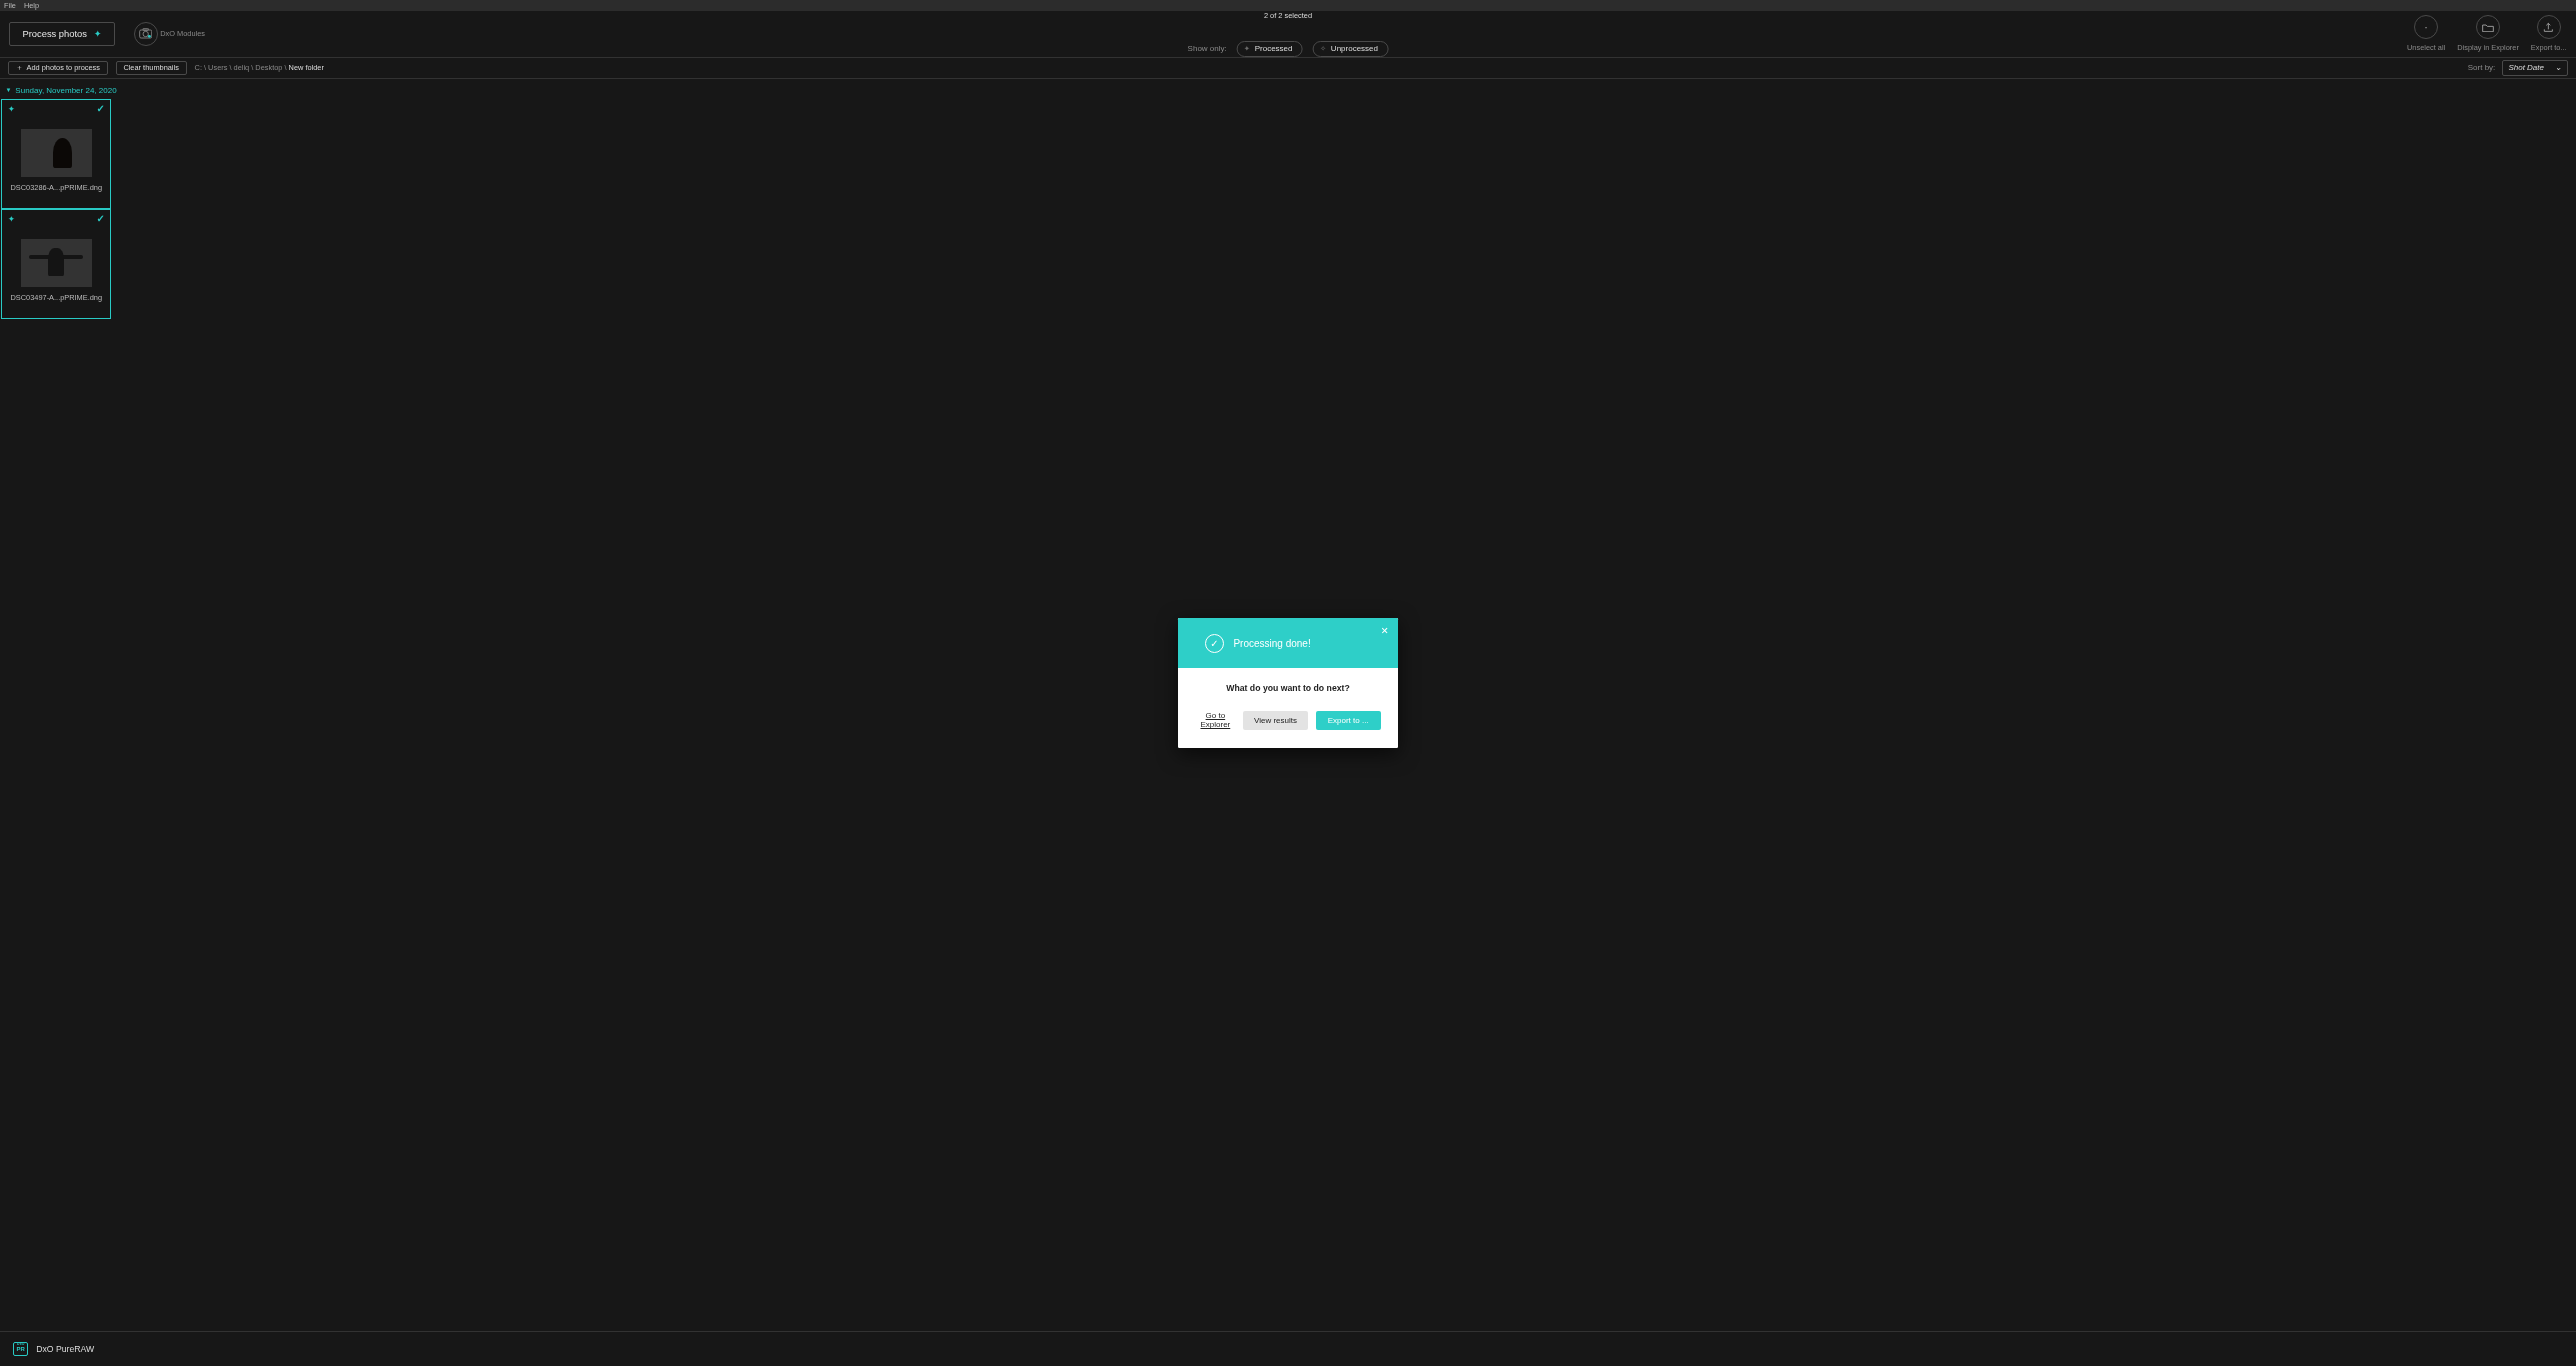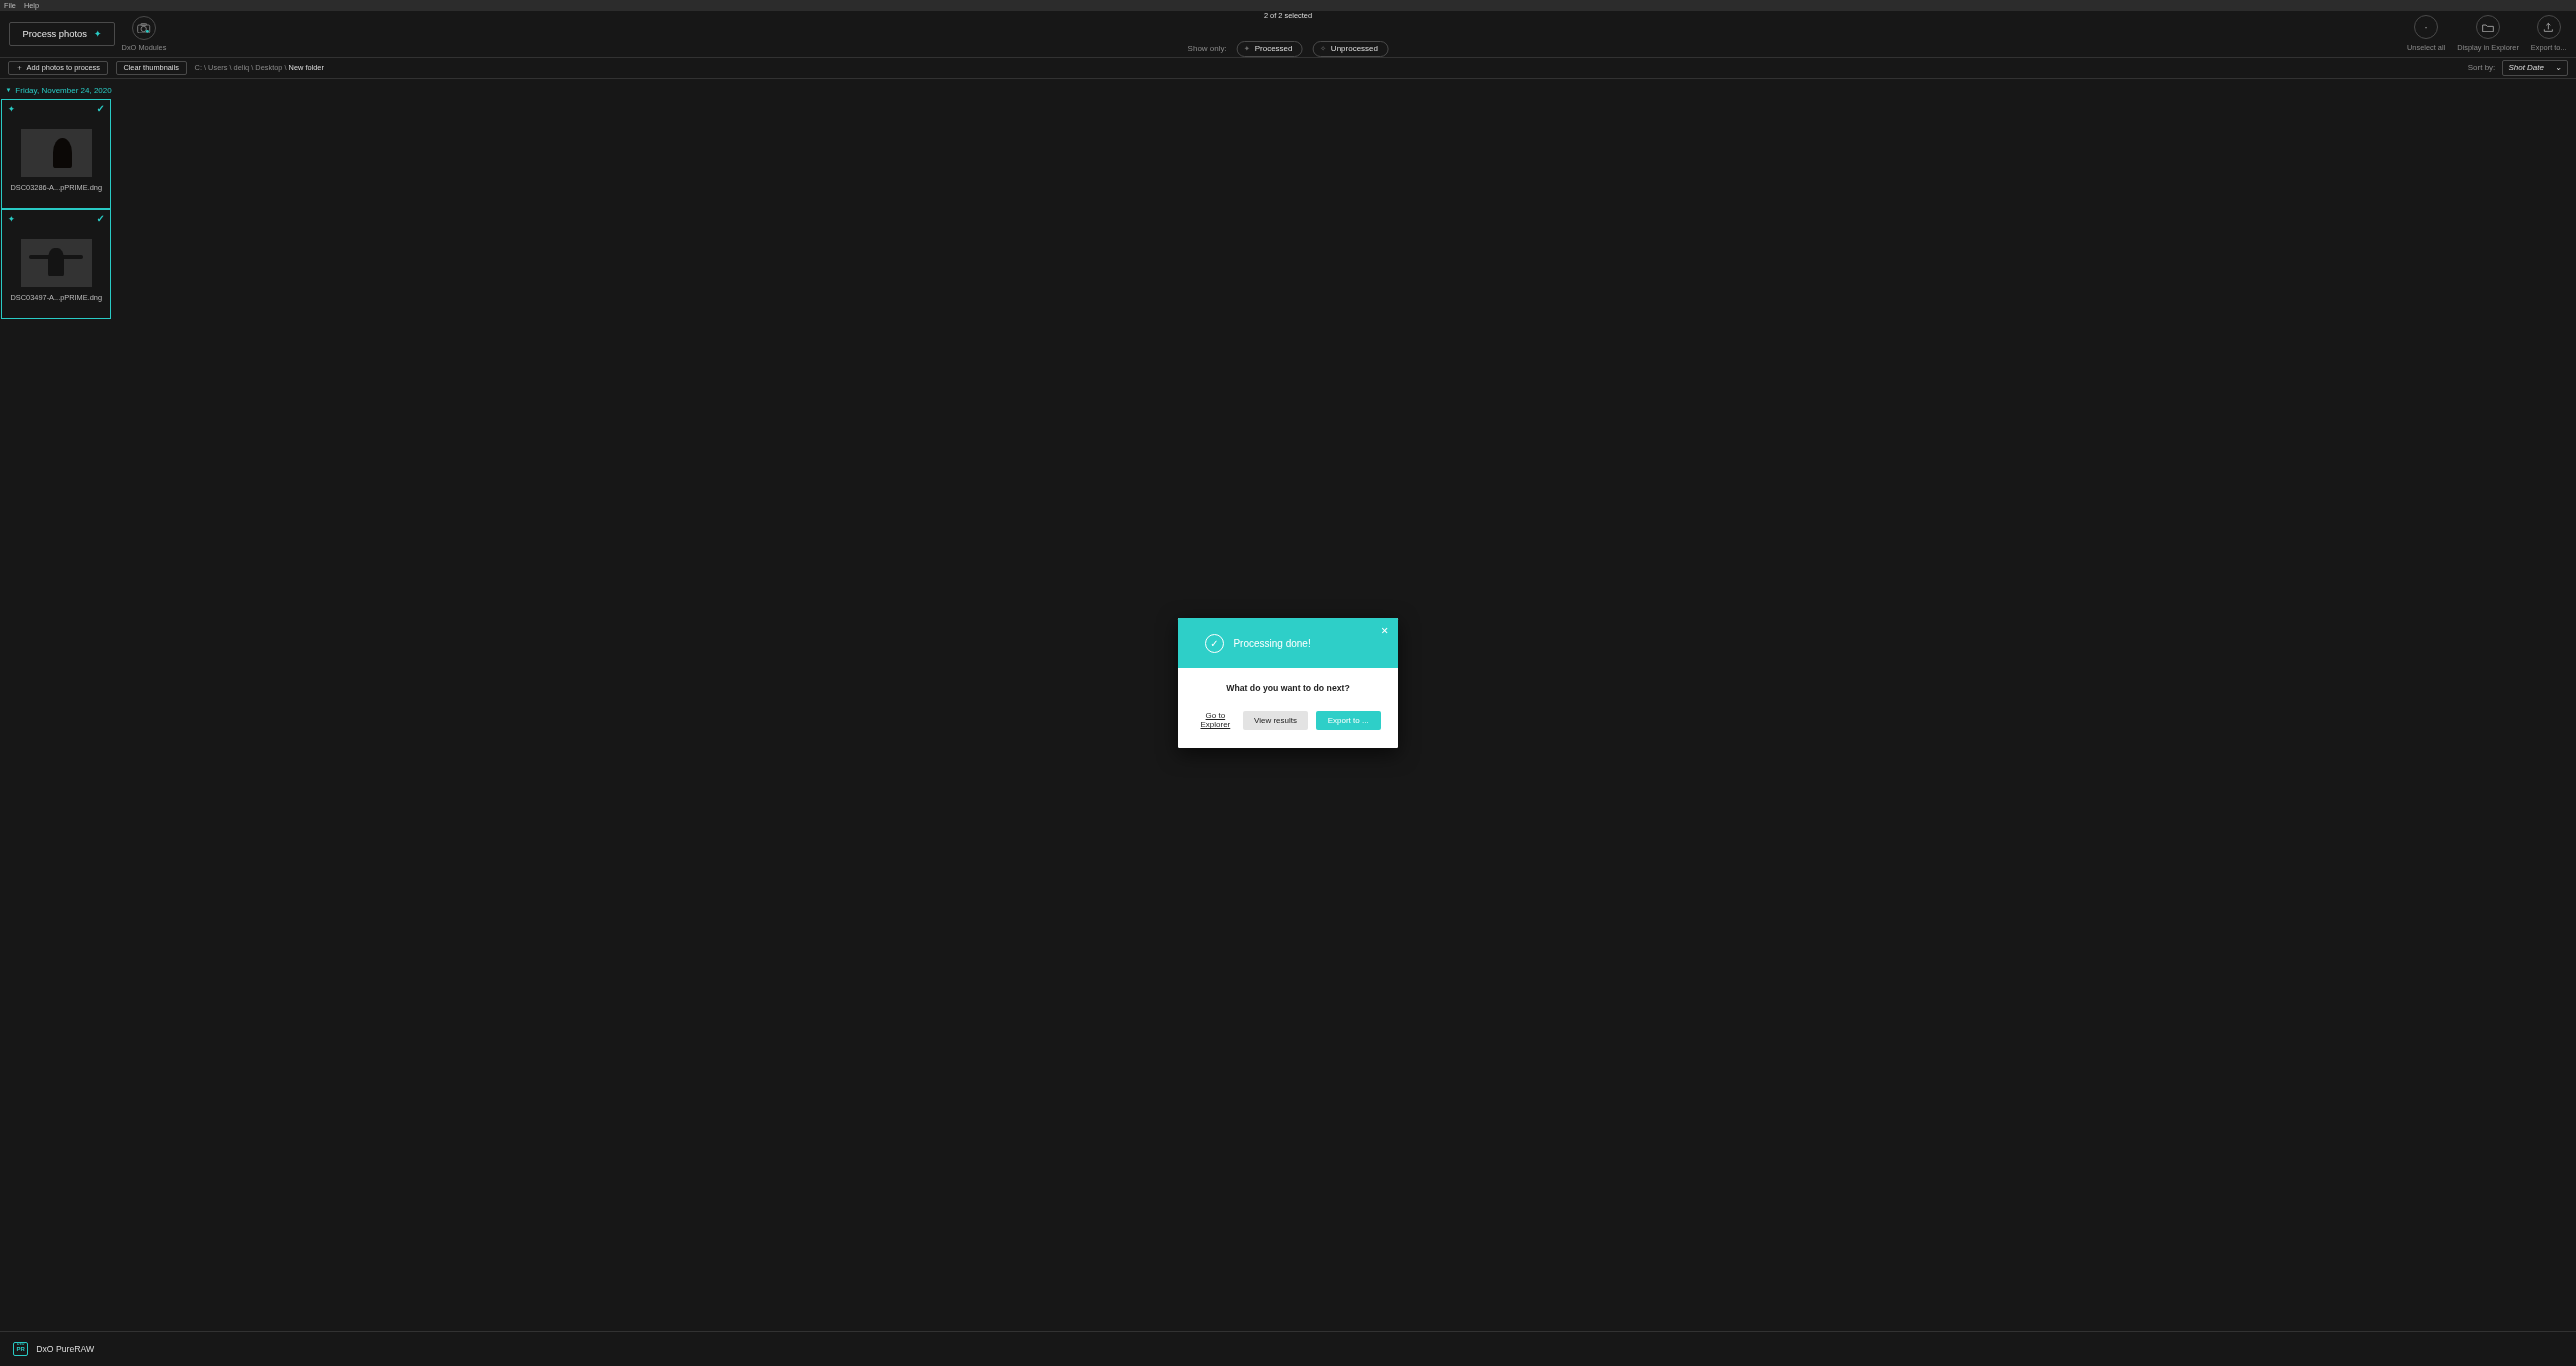--- a/index.html
+++ b/index.html
@@ -6,21 +6,21 @@
 html,body { width:100%; height:100%; background:#171717; color:#a8a8a8; overflow:hidden; }
 
 
 .menubar { height:10.7px; background:#2c2c2c; display:flex; align-items:center; padding:0 4px; font-size:7.4px; color:#bbb; }
 .menubar span { margin-right:8px; cursor:default; }
 
 
 .toolbar { height:47px; border-bottom:0.7px solid #323232; display:flex; align-items:center; padding:0 9.4px; position:relative; }
 .process-btn { height:24px; padding:0 12px; border:0.7px solid #4a4a4a; border-radius:2px; background:transparent; color:#e8e8e8; font-size:9.4px; display:flex; align-items:center; gap:6.7px; cursor:pointer; }
 .sparkle { color:#29cbc5; font-size:9.4px; }
-.modules { display:flex; flex-direction:column; align-items:center; margin-left:7px; gap:2.7px; }
+.modules { display:flex; align-items:center; margin-left:19px; gap:2.7px; }
 .modules .circ { width:24px; height:24px; border:0.7px solid #4a4a4a; border-radius:50%; display:flex; align-items:center; justify-content:center; }
 .modules .lbl { font-size:7.4px; color:#8a8a8a; }
 .center-tools { position:absolute; left:50%; transform:translateX(-50%); display:flex; flex-direction:column; align-items:center; gap:21px; }
 .center-tools .count { font-size:7.4px; color:#ddd; }
 .filter-row { display:flex; align-items:center; gap:9.4px; }
 .filter-row .lbl { font-size:8px; color:#8a8a8a; }
 .pill { height:16px; padding:0 9.4px 0 6.7px; border:0.7px solid #4a4a4a; border-radius:8px; display:flex; align-items:center; gap:4.7px; font-size:8px; color:#ddd; background:transparent; cursor:pointer; }
 .pill .sp { color:#6a6a6a; font-size:7.4px; }
 .right-tools { margin-left:auto; display:flex; gap:12px; }
 .right-tool { display:flex; flex-direction:column; align-items:center; gap:3.4px; }
@@ -156,21 +156,21 @@
       <span>Shot Date</span>
       <span>⌄</span>
     </div>
   </div>
 </div>
 
 <div class="gallery">
 
   <div class="group-header">
     <span class="tri">▼</span>
-    <span>Friday, November 24, 2020</span>
+    <span>Sunday, November 24, 2020</span>
   </div>
   <div class="thumb">
     <span class="spk">✦</span>
     <span class="chk">✓</span>
     <div class="img img1"></div>
     <div class="name">DSC03286-A...pPRIME.dng</div>
   </div>
 
   <div class="thumb">
     <span class="spk">✦</span>

